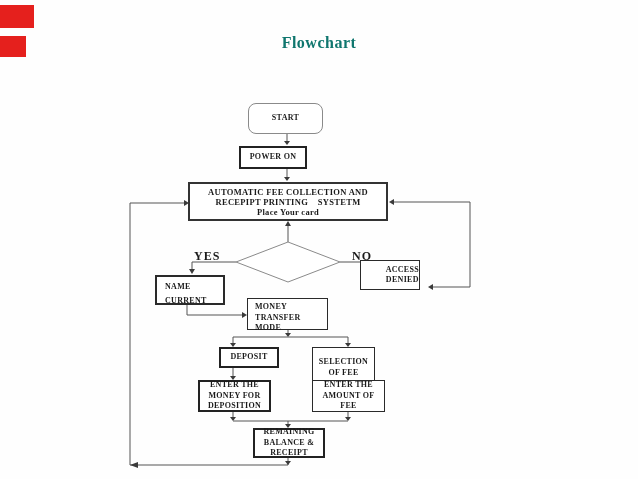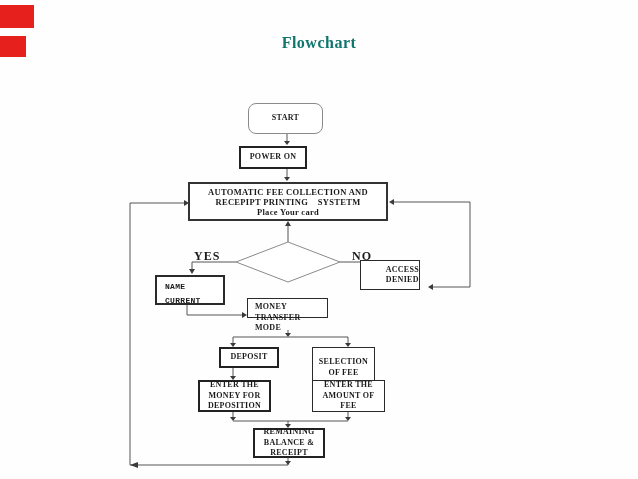--- a/index.html
+++ b/index.html
@@ -15,23 +15,23 @@
         box-sizing:border-box;}
   .node-start{left:248px;top:103px;width:75px;height:31px;border:1px solid #8a8a8a;border-radius:8px;}
   .node-power-on{left:239px;top:146px;width:68px;height:23px;border:2px solid #222;}
   .node-system{left:188px;top:182px;width:200px;height:39px;border:2px solid #333;
                flex-direction:column;font-size:8.5px;line-height:10px;}
   .node-system .subtitle{margin-top:0;}
   .diamond-shape{fill:#fff;stroke:#8a8a8a;stroke-width:1;}
   .node-card{left:252px;top:247px;width:72px;height:30px;border:none;background:transparent;}
   .node-name-current{left:155px;top:275px;width:70px;height:30px;border:2px solid #2a2a2a;
                      justify-content:flex-start;text-align:left;padding-left:8px;
-                     align-items:flex-start;padding-top:3px;line-height:14px;font-family:Liberation Mono, monospace;}
+                     align-items:flex-start;padding-top:3px;line-height:14px;}
   .node-access-denied{left:360px;top:260px;width:60px;height:30px;border:1.5px solid #2a2a2a;justify-content:flex-end;}
-  .node-money-transfer{left:247px;top:298px;width:81px;height:20px;border:1.5px solid #2a2a2a;
+  .node-money-transfer{left:247px;top:298px;width:81px;height:32px;border:1.5px solid #2a2a2a;
                        justify-content:flex-start;text-align:left;padding-left:7px;
                        align-items:flex-start;padding-top:3px;}
   .node-deposit{left:203px;top:347px;width:60px;height:21px;border:2px solid #222;margin-left:16px;}
   .node-selection{left:312px;top:347px;width:63px;height:41px;border:1.5px solid #2a2a2a;}
   .node-enter-money{left:198px;top:380px;width:73px;height:32px;border:2px solid #222;}
   .node-enter-amount{left:312px;top:380px;width:73px;height:32px;border:1.5px solid #2a2a2a;}
   .node-remaining{left:253px;top:428px;width:72px;height:30px;border:2.5px solid #222;}
   .edge-label{position:absolute;font-weight:bold;font-size:12px;color:#1b1b1b;letter-spacing:1px;}
   .edge-label-yes{left:194px;top:249px;}
   .edge-label-no{left:352px;top:249px;}

